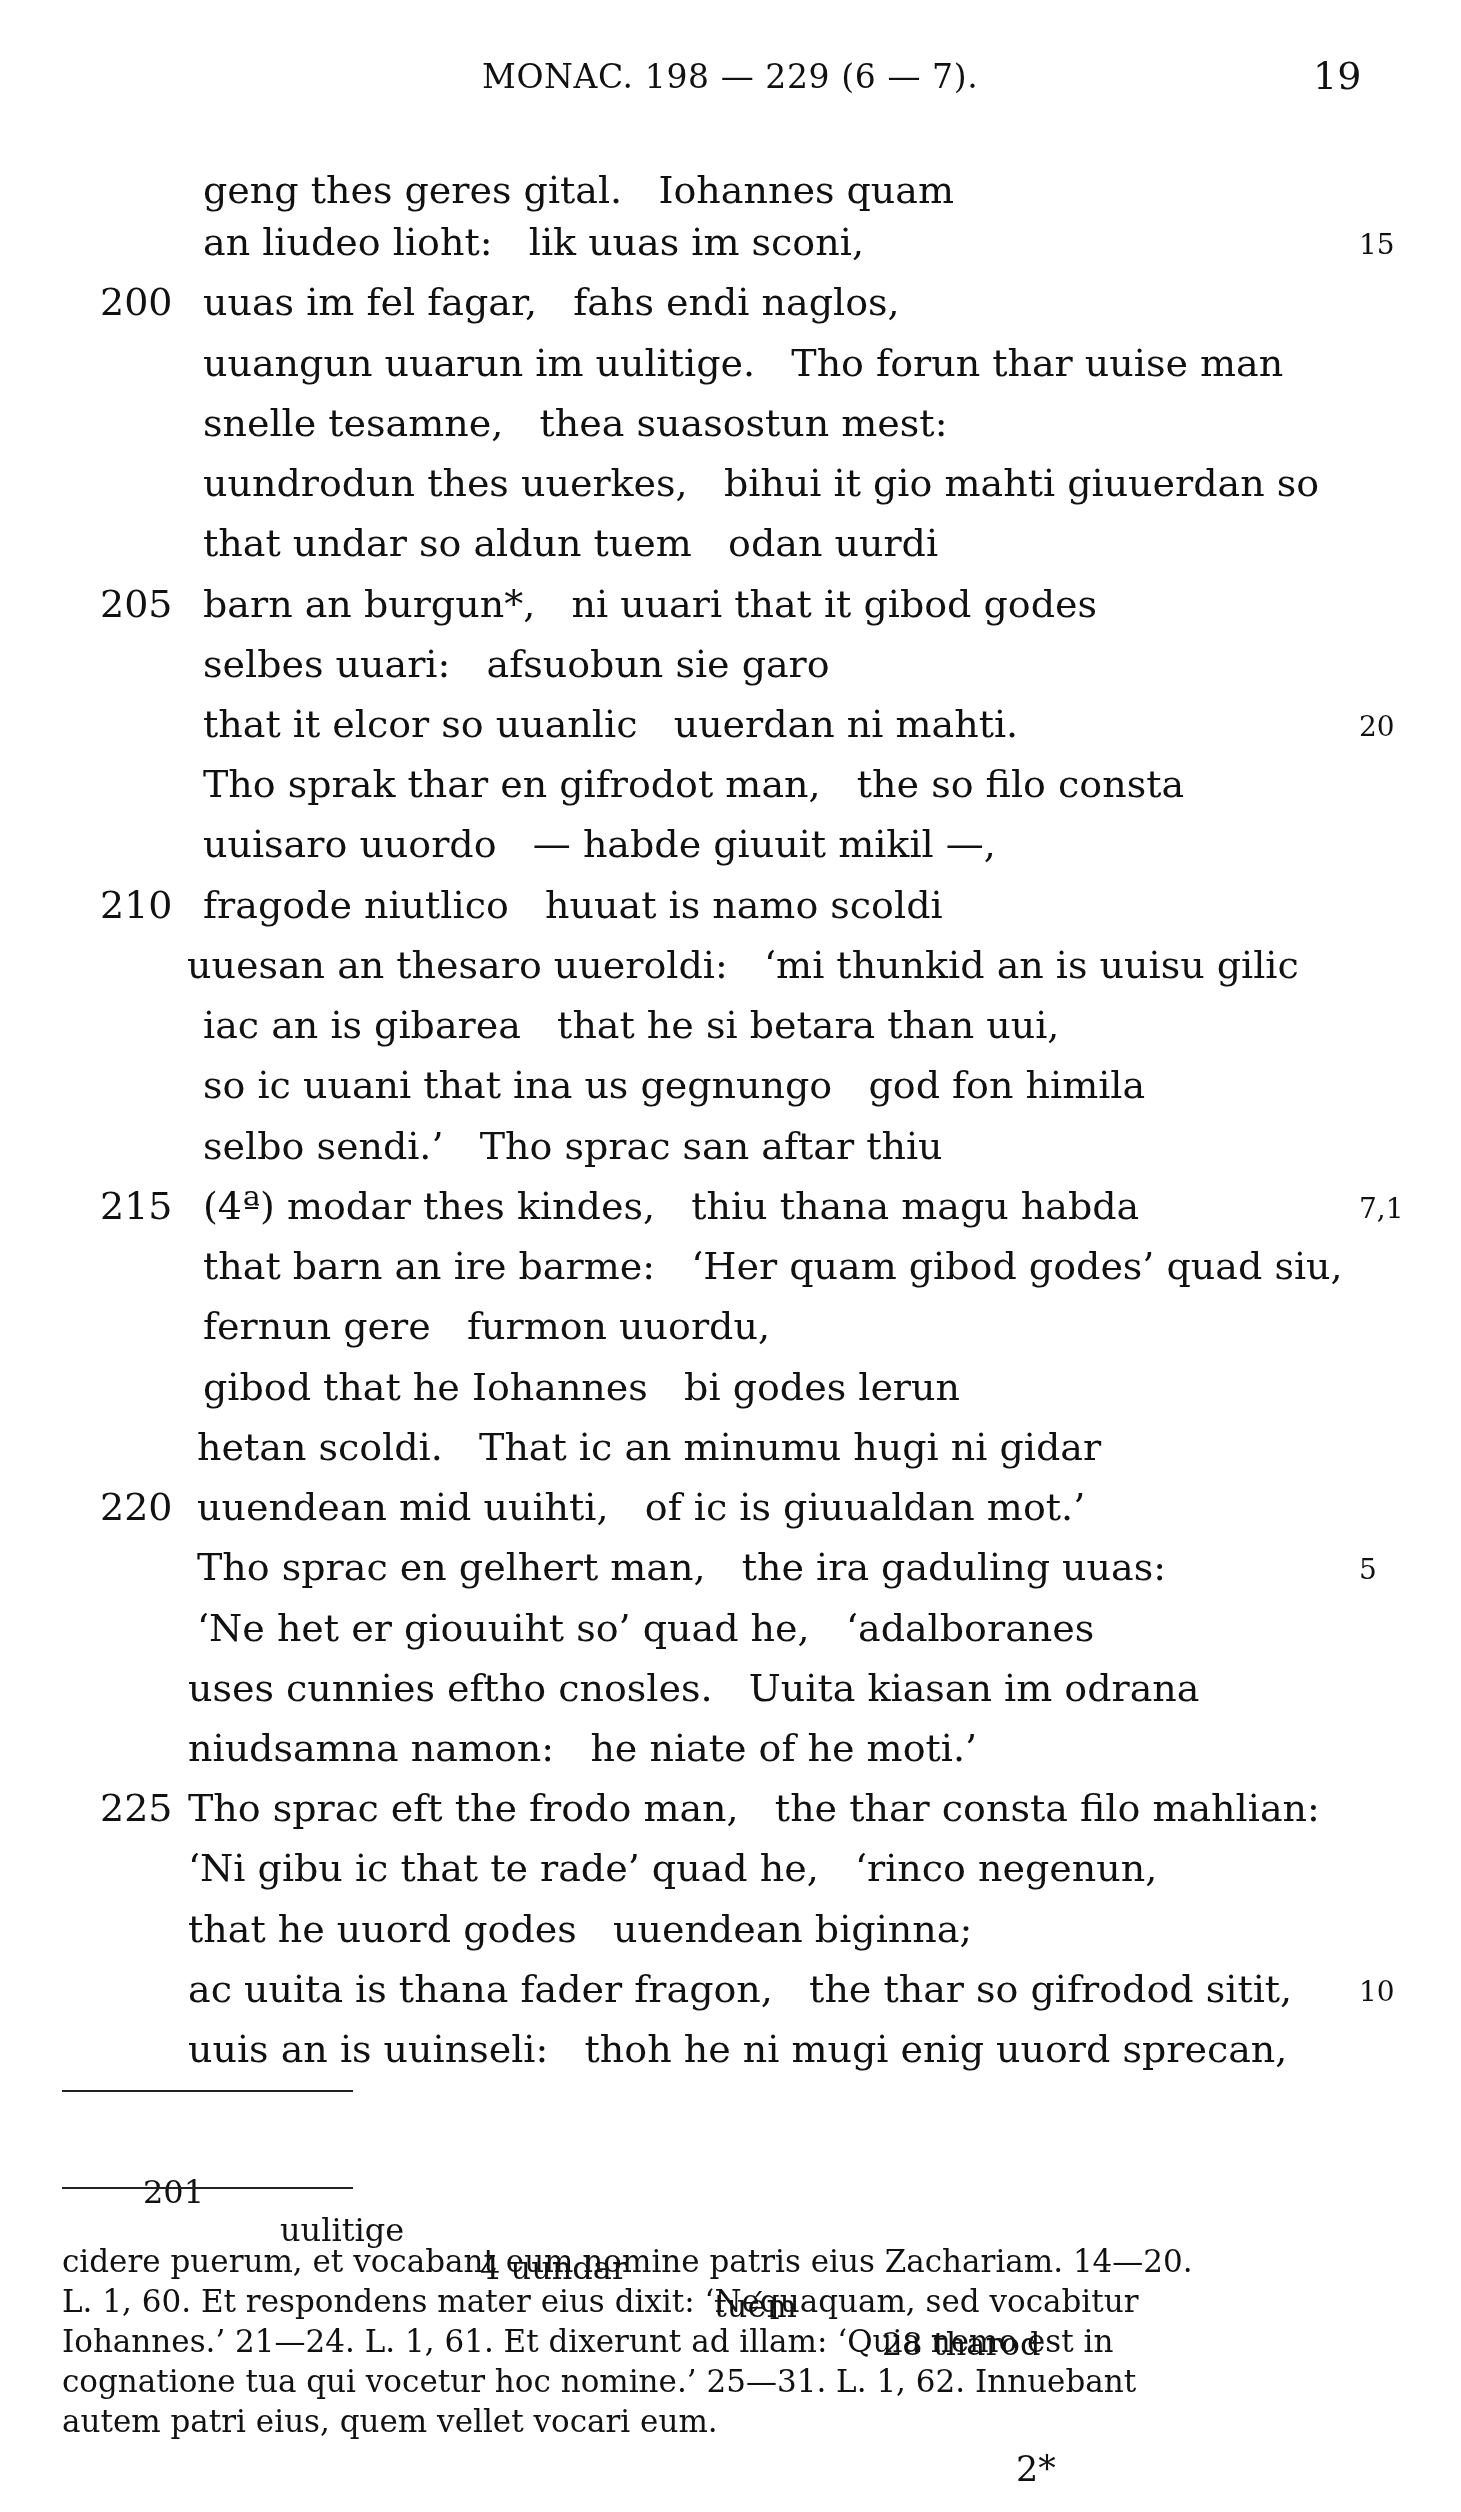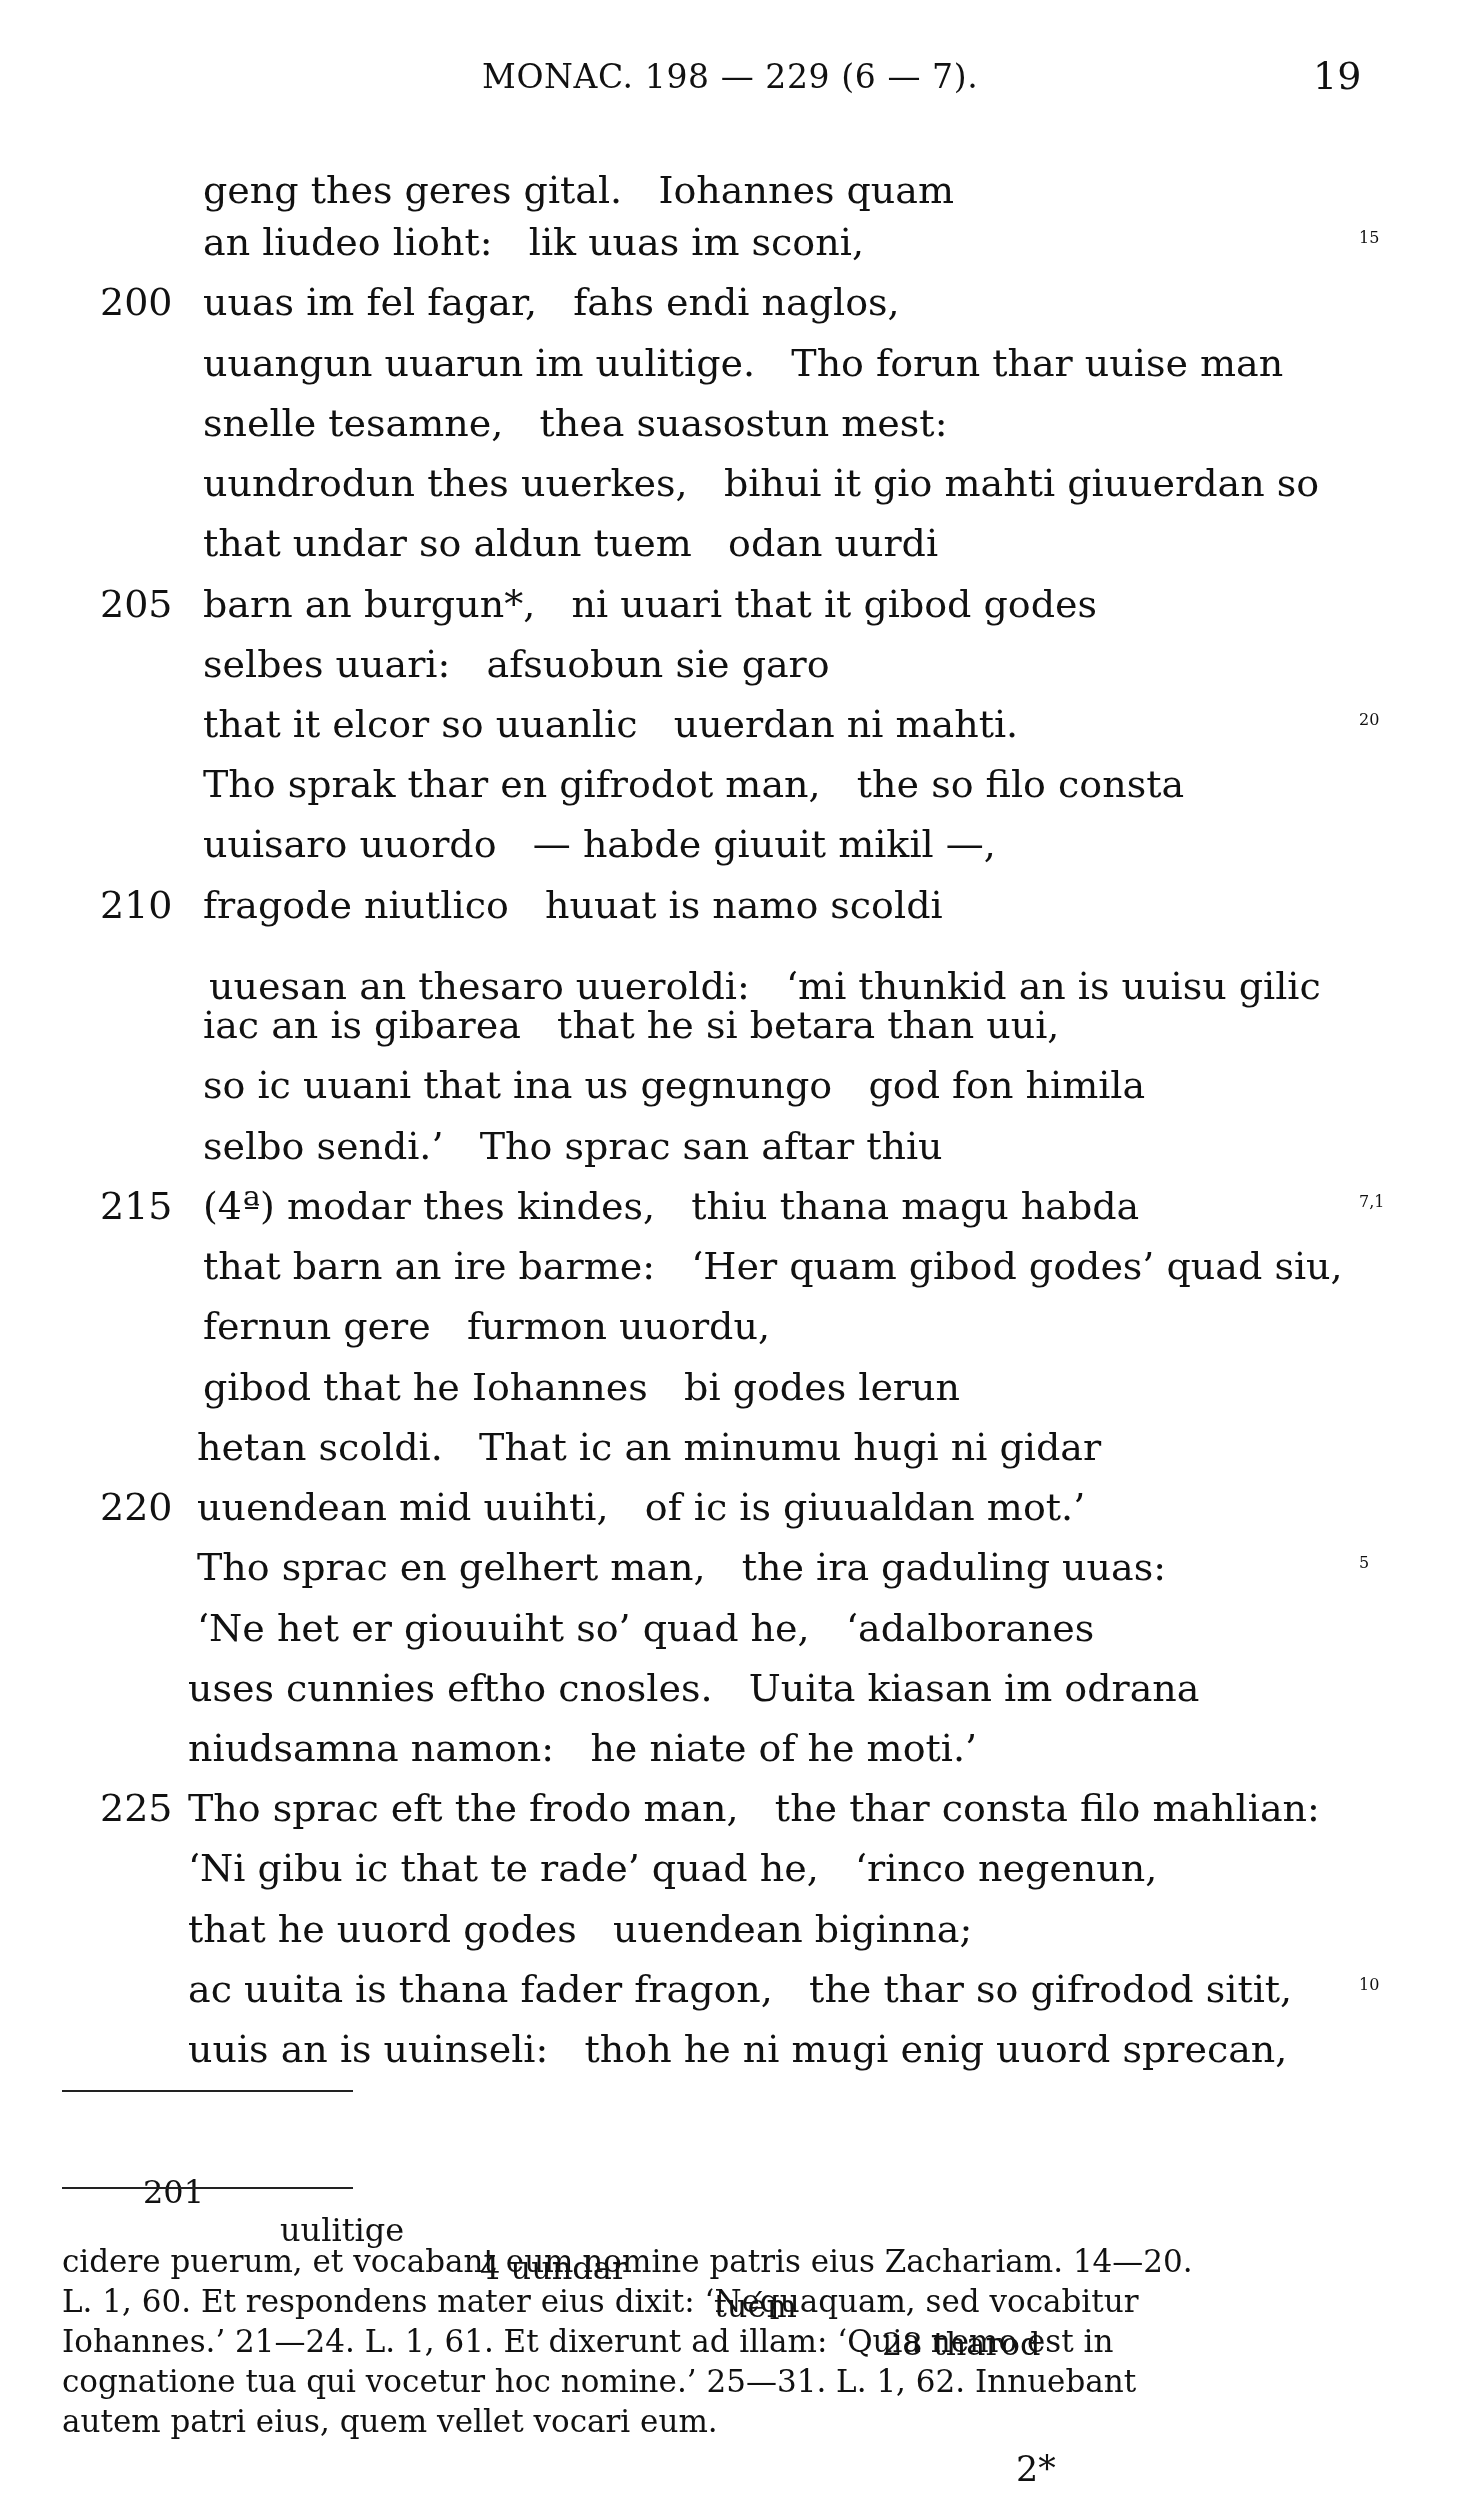--- a/index.html
+++ b/index.html
@@ -5,21 +5,21 @@
   html, body { margin: 0; padding: 0; background: #ffffff; }
   body { width: 1462px; height: 2512px; position: relative; overflow: hidden;
          font-family: "DejaVu Serif", "Liberation Serif", serif; color: #111; }
   .page { position: absolute; left: 0; top: 0; width: 1462px; height: 2512px; }
   .header { position: absolute; top: 57px; left: 0; width: 1223px; height: 51px; }
   .running-head { position: absolute; left: 482px; top: 0; font-size: 33px; letter-spacing: 0.6px; }
   .page-number { position: absolute; left: 1313px; top: -3.4px; font-size: 38px; }
   .verse-line { position: absolute; left: 0; width: 1462px; height: 57px; font-size: 38px; white-space: pre; }
   .verse-line .lnum { position: absolute; left: 100px; }
   .verse-line .text { position: absolute; }
-  .verse-line .mnum { position: absolute; left: 1359px; font-size: 16px; top: 8px; }
+  .verse-line .mnum { position: absolute; left: 1359px; font-size: 28px; top: 8px; }
   .rule { position: absolute; left: 62px; width: 291px; height: 2.3px; background: #222; }
   .apparatus { position: absolute; top: 2135px; left: 0; width: 1462px; font-size: 32px; white-space: pre; }
   .apparatus span { position: absolute; }
   .latin { position: absolute; left: 62px; top: 2241px; width: 1290px; font-size: 31px; line-height: 40px; text-align: justify; }
   .latin p { margin: 0; }
   .signature { position: absolute; left: 1016px; top: 2449px; font-size: 35px; }
 </style>
 </head>
 <body>
 
@@ -37,21 +37,21 @@
       <div class="verse-line" style="top: 341px;"><span class="lnum"></span><span class="text" style="left: 203px;">uuangun uuarun im uulitige.   Tho forun thar uuise man</span><span class="mnum"></span></div>
       <div class="verse-line" style="top: 401px;"><span class="lnum"></span><span class="text" style="left: 203px;">snelle tesamne,   thea suasostun mest:</span><span class="mnum"></span></div>
       <div class="verse-line" style="top: 461px;"><span class="lnum"></span><span class="text" style="left: 203px;">uundrodun thes uuerkes,   bihui it gio mahti giuuerdan so</span><span class="mnum"></span></div>
       <div class="verse-line" style="top: 521px;"><span class="lnum"></span><span class="text" style="left: 203px;">that undar so aldun tuem   odan uurdi</span><span class="mnum"></span></div>
       <div class="verse-line" style="top: 582px;"><span class="lnum">205</span><span class="text" style="left: 203px;">barn an burgun*,   ni uuari that it gibod godes</span><span class="mnum"></span></div>
       <div class="verse-line" style="top: 642px;"><span class="lnum"></span><span class="text" style="left: 203px;">selbes uuari:   afsuobun sie garo</span><span class="mnum"></span></div>
       <div class="verse-line" style="top: 702px;"><span class="lnum"></span><span class="text" style="left: 203px;">that it elcor so uuanlic   uuerdan ni mahti.</span><span class="mnum">20</span></div>
       <div class="verse-line" style="top: 762px;"><span class="lnum"></span><span class="text" style="left: 203px;">Tho sprak thar en gifrodot man,   the so filo consta</span><span class="mnum"></span></div>
       <div class="verse-line" style="top: 822px;"><span class="lnum"></span><span class="text" style="left: 203px;">uuisaro uuordo   — habde giuuit mikil —,</span><span class="mnum"></span></div>
       <div class="verse-line" style="top: 883px;"><span class="lnum">210</span><span class="text" style="left: 203px;">fragode niutlico   huuat is namo scoldi</span><span class="mnum"></span></div>
-      <div class="verse-line" style="top: 943px;"><span class="lnum"></span><span class="text" style="left: 209px; margin-top: 21px;">uuesan an thesaro uueroldi:   ‘mi thunkid an is uuisu gilic</span><span class="mnum"></span></div>
+      <div class="verse-line" style="top: 943px;"><span class="lnum"></span><span class="text" style="left: 187px;">uuesan an thesaro uueroldi:   ‘mi thunkid an is uuisu gilic</span><span class="mnum"></span></div>
       <div class="verse-line" style="top: 1003px;"><span class="lnum"></span><span class="text" style="left: 203px;">iac an is gibarea   that he si betara than uui,</span><span class="mnum"></span></div>
       <div class="verse-line" style="top: 1063px; padding-left: 25px;"><span class="lnum"></span><span class="text" style="left: 203px;">so ic uuani that ina us gegnungo   god fon himila</span><span class="mnum"></span></div>
       <div class="verse-line" style="top: 1124px;"><span class="lnum"></span><span class="text" style="left: 203px;">selbo sendi.’   Tho sprac san aftar thiu</span><span class="mnum"></span></div>
       <div class="verse-line" style="top: 1184px;"><span class="lnum">215</span><span class="text" style="left: 203px;">(4ª) modar thes kindes,   thiu thana magu habda</span><span class="mnum">7,1</span></div>
       <div class="verse-line" style="top: 1244px;"><span class="lnum"></span><span class="text" style="left: 203px;">that barn an ire barme:   ‘Her quam gibod godes’ quad siu,</span><span class="mnum"></span></div>
       <div class="verse-line" style="top: 1304px;"><span class="lnum"></span><span class="text" style="left: 203px;">fernun gere   furmon uuordu,</span><span class="mnum"></span></div>
       <div class="verse-line" style="top: 1365px;"><span class="lnum"></span><span class="text" style="left: 203px;">gibod that he Iohannes   bi godes lerun</span><span class="mnum"></span></div>
       <div class="verse-line" style="top: 1425px; text-decoration: underline;"><span class="lnum"></span><span class="text" style="left: 197px;">hetan scoldi.   That ic an minumu hugi ni gidar</span><span class="mnum"></span></div>
       <div class="verse-line" style="top: 1485px;"><span class="lnum">220</span><span class="text" style="left: 197px;">uuendean mid uuihti,   of ic is giuualdan mot.’</span><span class="mnum"></span></div>
       <div class="verse-line" style="top: 1545px;"><span class="lnum"></span><span class="text" style="left: 197px;">Tho sprac en gelhert man,   the ira gaduling uuas:</span><span class="mnum">5</span></div>

